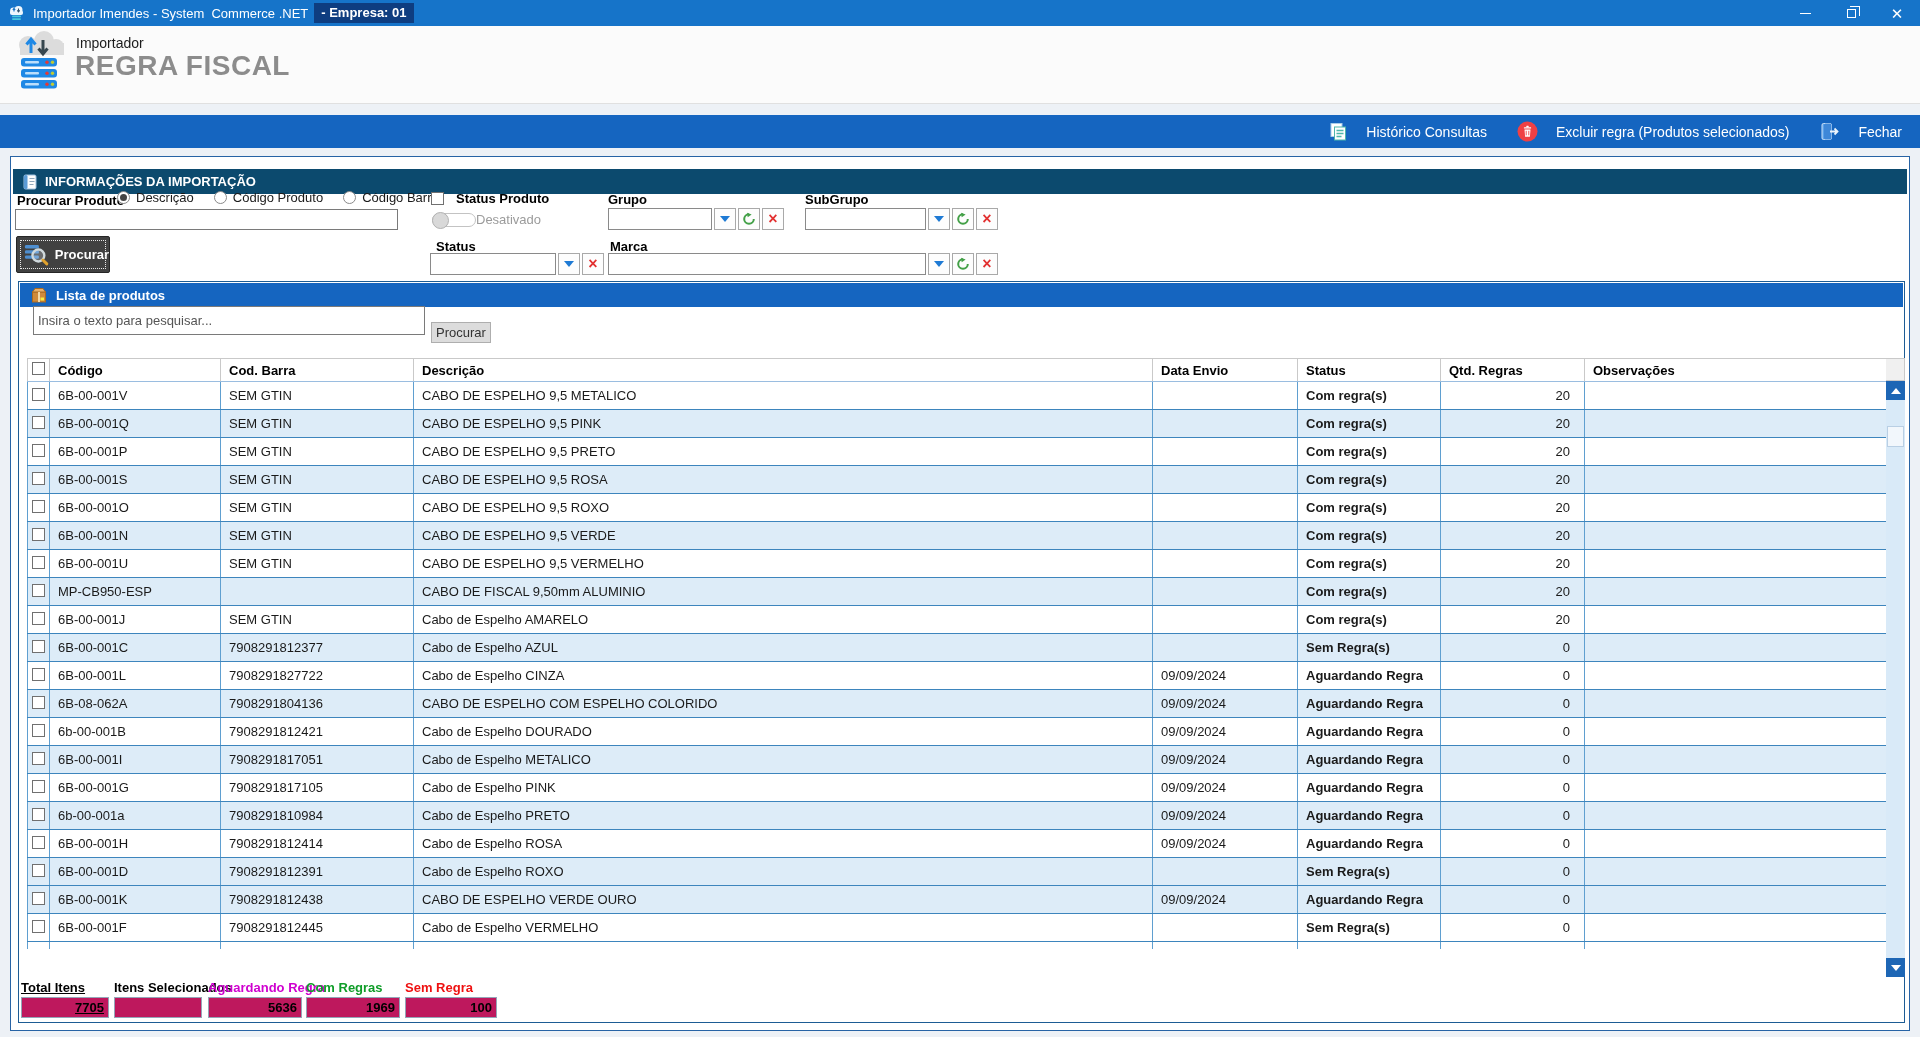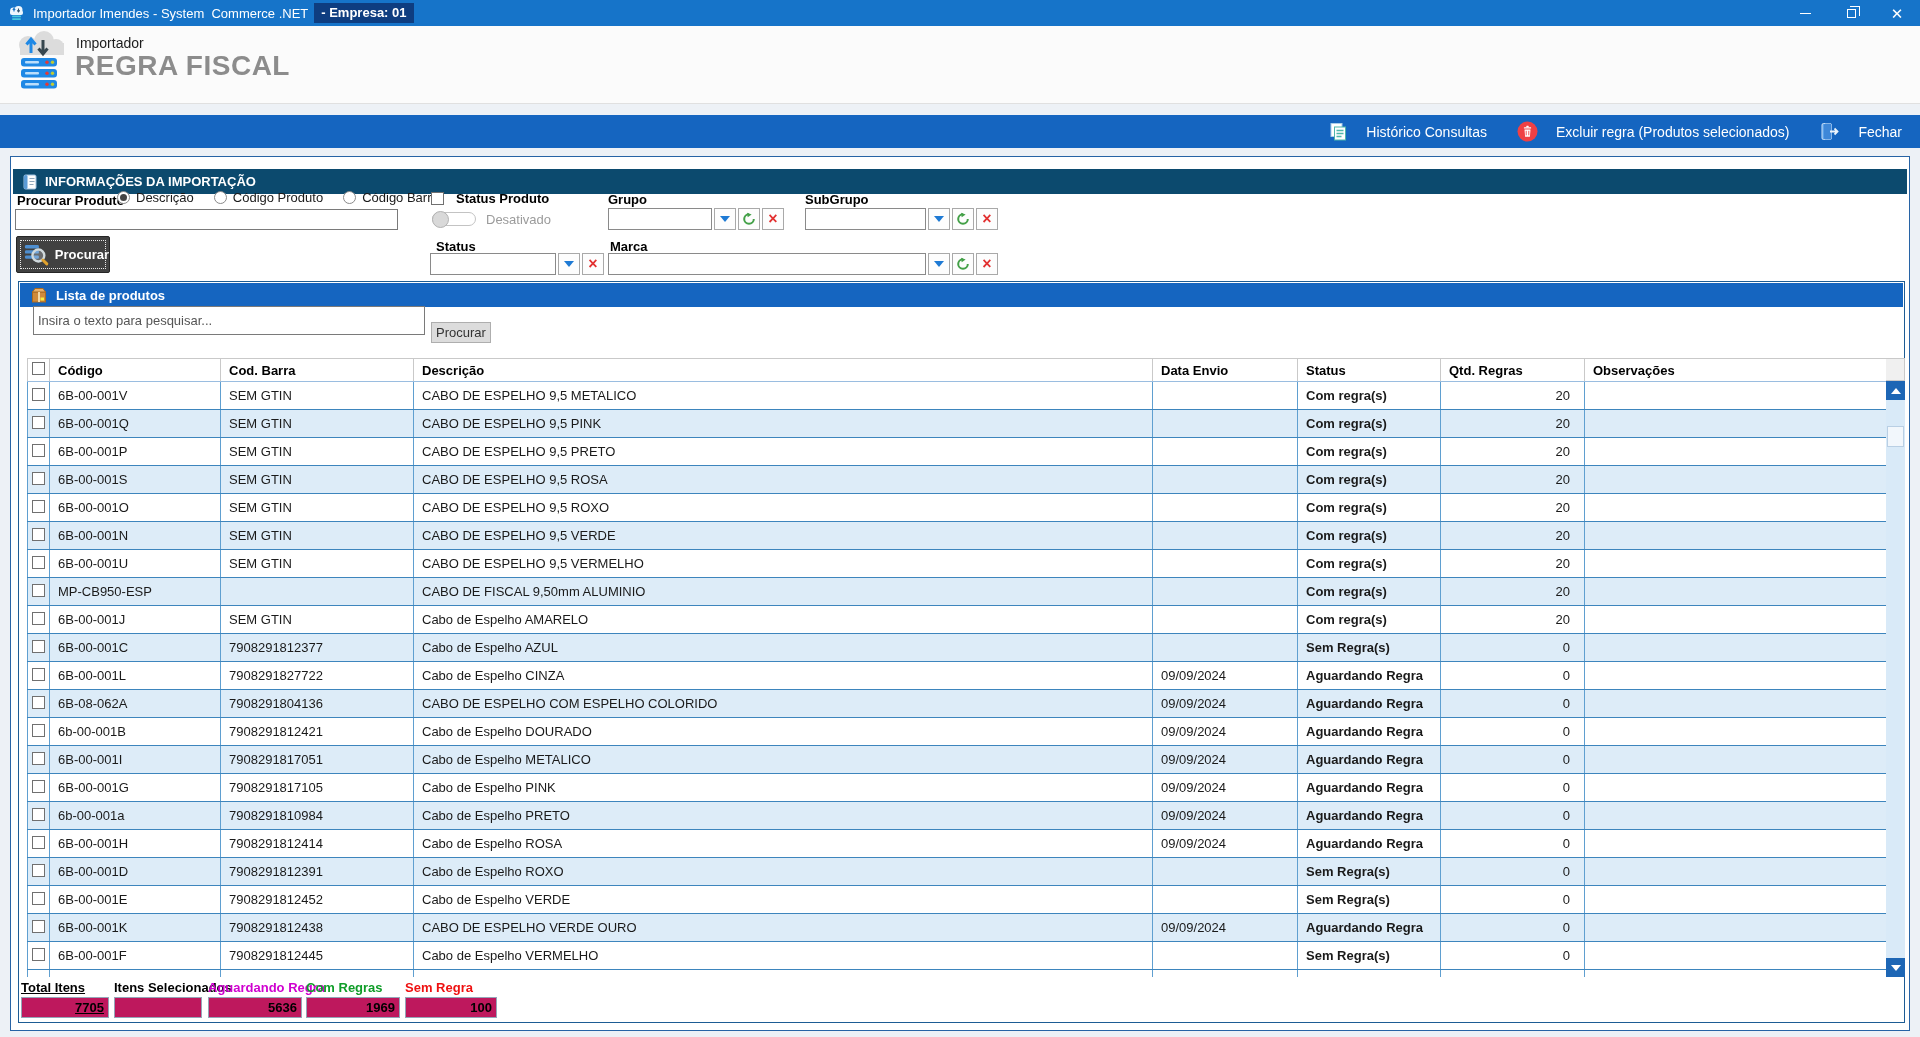--- a/index.html
+++ b/index.html
@@ -48,21 +48,21 @@
 
   
   .radiorow { position:absolute; left:106px; top:33px; display:flex; gap:20px; align-items:center; }
   .radio { display:flex; align-items:center; gap:6px; font-size:13px; color:#1a1a1a; }
   .rc { width:13px; height:13px; border:1px solid #8a8a8a; border-radius:50%; background:#fff; position:relative; }
   .rc.sel:before { content:""; position:absolute; left:2px; top:2px; width:7px; height:7px;
     border-radius:50%; background:#444; }
   .cbx { width:13px; height:13px; border:1px solid #707070; background:#fff; display:inline-block; }
   .chkrow { position:absolute; left:420px; top:34px; display:flex; align-items:center; gap:12px;
     font-size:13px; font-weight:bold; }
-  .togglerow { position:absolute; left:421px; top:55px; display:flex; align-items:flex-start; gap:10px; }
+  .togglerow { position:absolute; left:421px; top:55px; display:flex; align-items:flex-end; }
   .pill { width:44px; height:14px; border:1px solid #c3c3c3; border-radius:8px; background:#fff; position:relative; }
   .knob { position:absolute; left:-1px; top:-2px; width:17px; height:17px; border-radius:50%;
     background:#d9d9d9; border:1px solid #b2b2b2; }
   .togglelabel { color:#9b9b9b; font-size:13px; }
 
   input.txt { border:1px solid #7a7a7a; background:#fff; font-size:13px; padding:0 4px;
     font-family:inherit; outline:none; }
   .f-search { position:absolute; left:4px; top:52px; width:383px; height:21px; }
 
   .bigbtn { position:absolute; left:5px; top:79px; width:94px; height:37px; background:#414141;
@@ -540,30 +540,20 @@
             <tr class="row alt">
               <td class="c-chk"><span class="cbx"></span></td>
               <td class="c-cod">6B-00-001D</td>
               <td class="c-bar">7908291812391</td>
               <td class="c-desc">Cabo de Espelho ROXO</td>
               <td class="c-date"></td>
               <td class="c-status st-sem">Sem Regra(s)</td>
               <td class="c-qtd">0</td>
               <td class="c-obs"></td>
             </tr>
-            <tr class="row">
-              <td class="c-chk"><span class="cbx"></span></td>
-              <td class="c-cod">6B-00-001E</td>
-              <td class="c-bar">7908291812452</td>
-              <td class="c-desc">Cabo de Espelho VERDE</td>
-              <td class="c-date"></td>
-              <td class="c-status st-sem">Sem Regra(s)</td>
-              <td class="c-qtd">0</td>
-              <td class="c-obs"></td>
-            </tr>
             <tr class="row alt">
               <td class="c-chk"><span class="cbx"></span></td>
               <td class="c-cod">6B-00-001K</td>
               <td class="c-bar">7908291812438</td>
               <td class="c-desc">CABO DE ESPELHO VERDE OURO</td>
               <td class="c-date">09/09/2024</td>
               <td class="c-status st-aguardando">Aguardando Regra</td>
               <td class="c-qtd">0</td>
               <td class="c-obs"></td>
             </tr>

